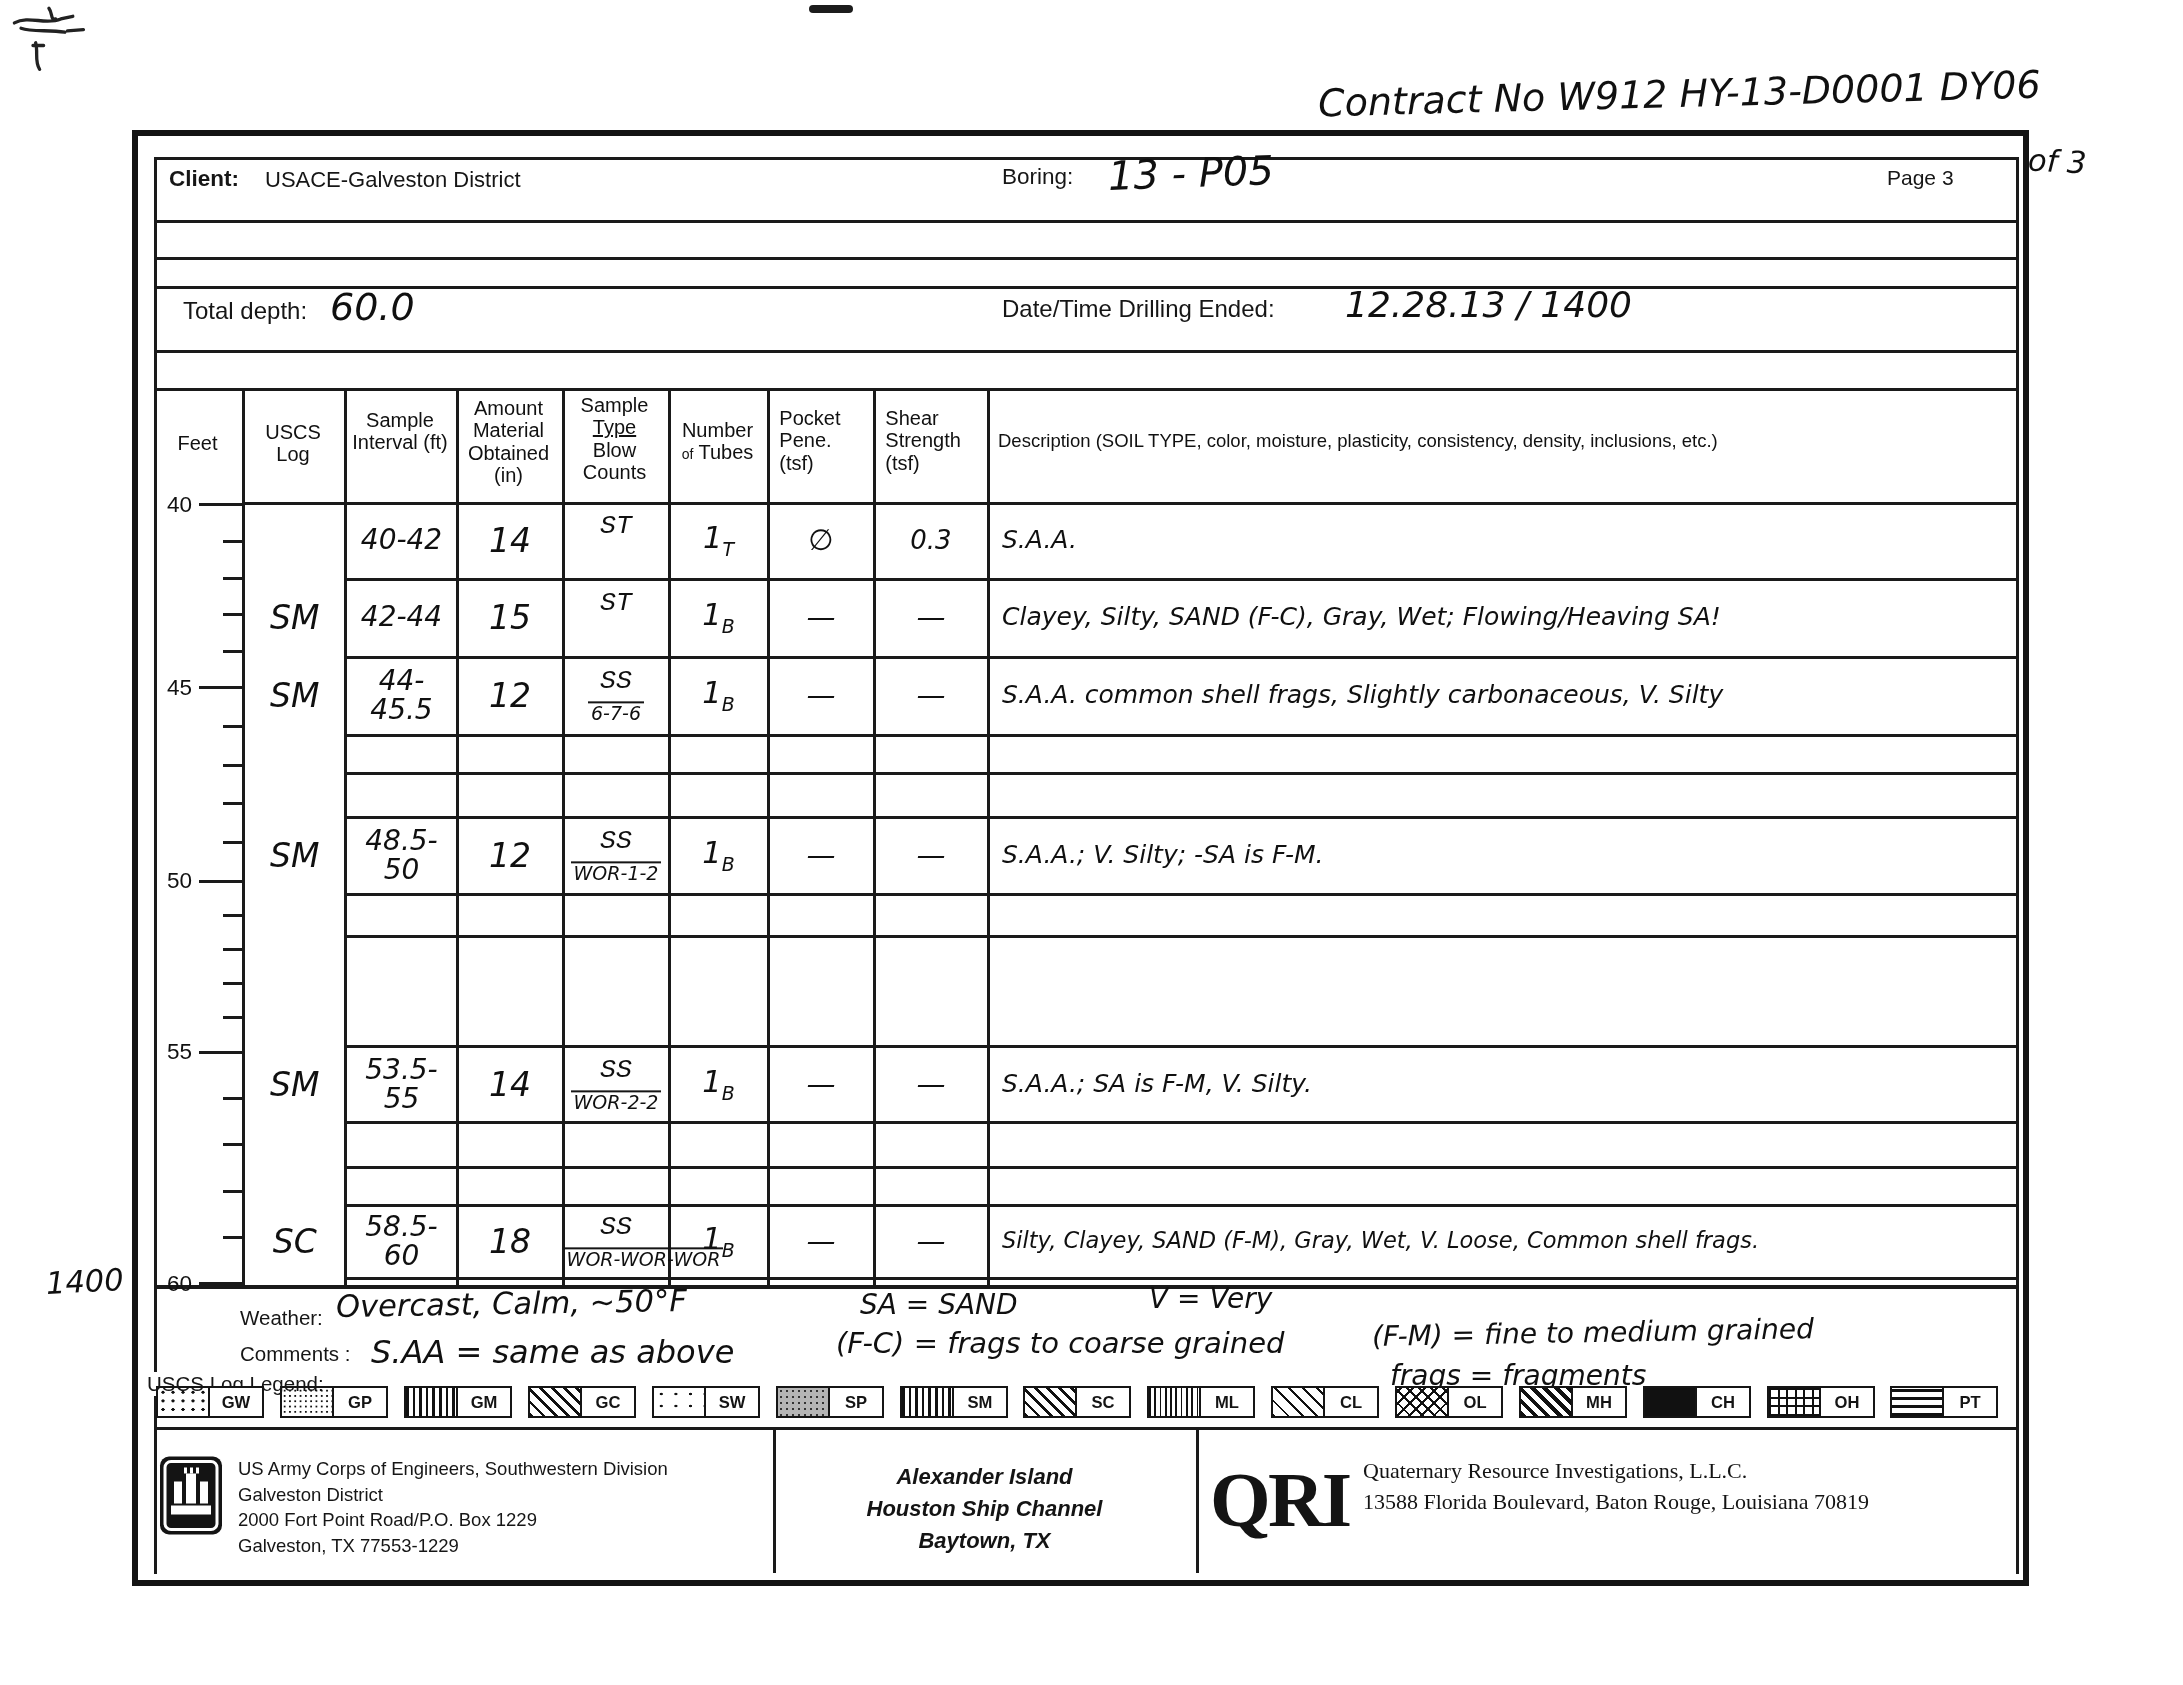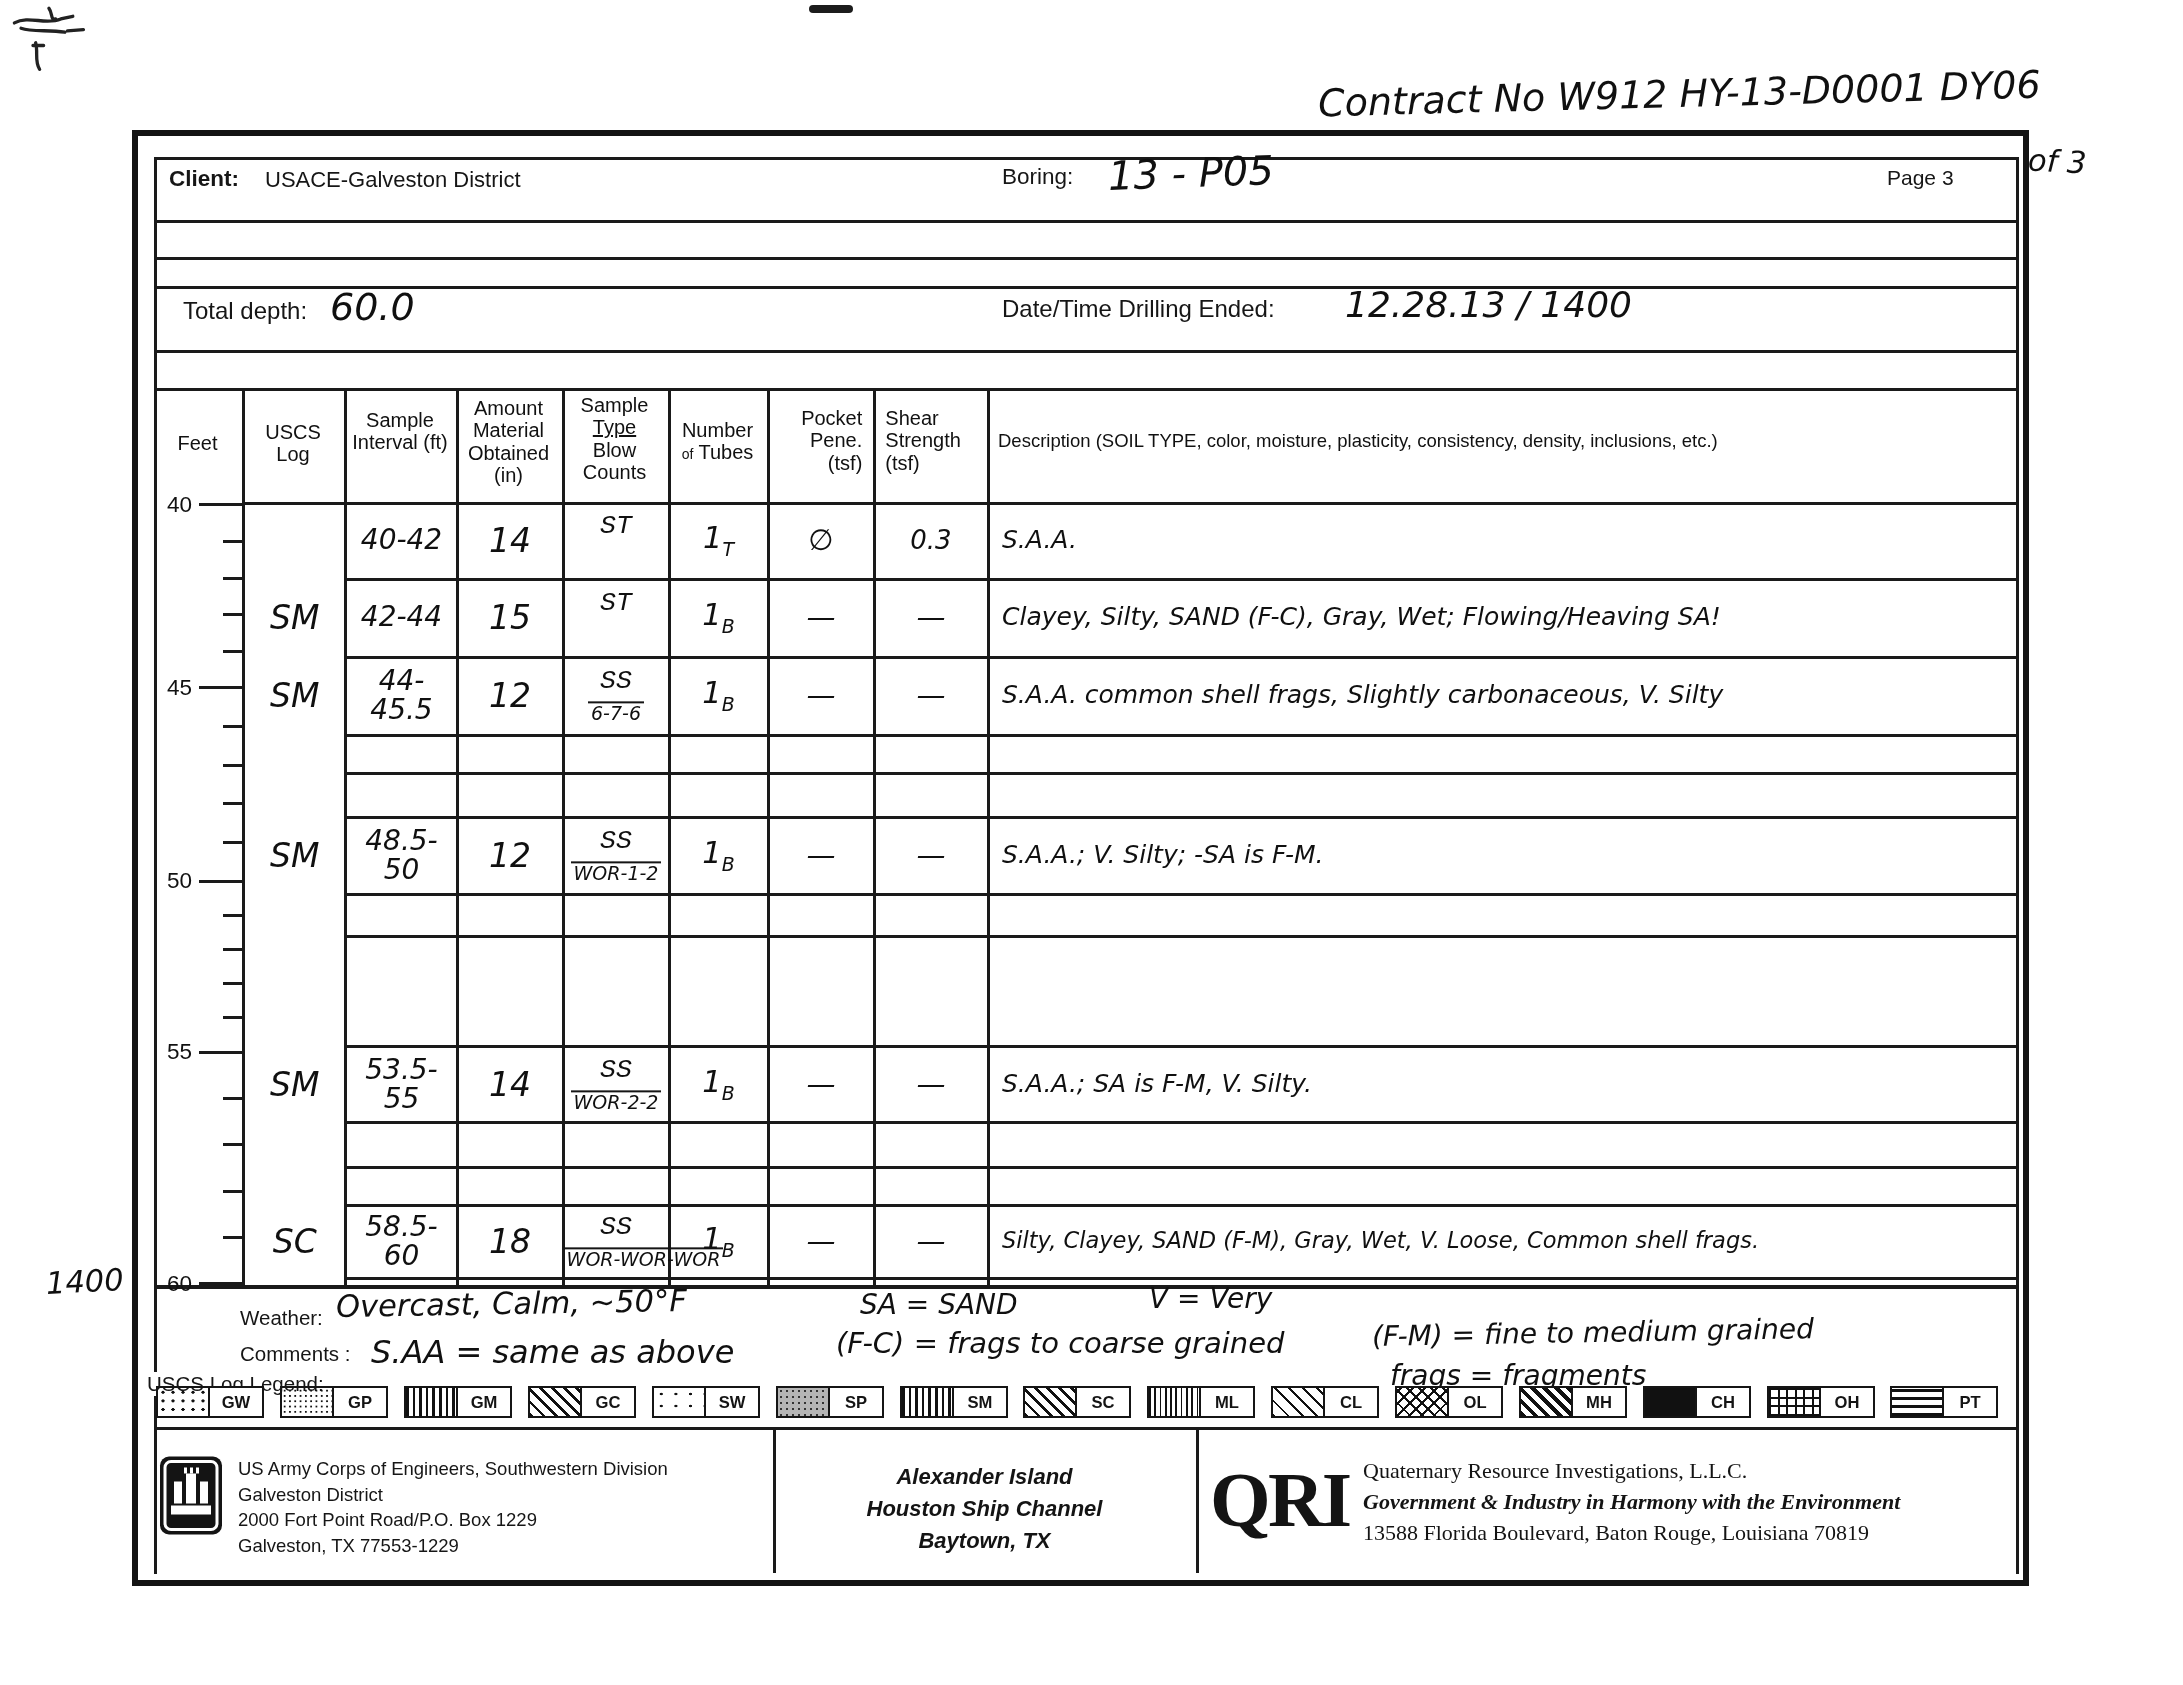--- a/index.html
+++ b/index.html
@@ -122,21 +122,21 @@
     <span>Sample</span><br>
     <span class="underln">Type</span><br>
     <span>Blow</span><br>
     <span>Counts</span>
   </div>
   <div class="th" style="left:672px;width:91px;top:419px;">
     <span>Number</span><br>
     <span style="font-size:14px;">of</span>
     <span>Tubes</span>
   </div>
-  <div class="th" style="left:774px;width:83px;top:407px;text-align:right;padding-left:5.3px;">Pocket Pene. (tsf)</div>
+  <div class="th" style="left:774px;width:83px;top:407px;text-align:left;padding-left:5.3px;">Pocket Pene. (tsf)</div>
   <div class="th" style="left:880px;width:89px;top:407px;text-align:left;padding-left:5.3px;">Shear Strength (tsf)</div>
   <div class="th" style="left:998px;width:1020px;top:431px;text-align:left;font-size:18.5px;">Description (SOIL TYPE, color, moisture, plasticity, consistency, density, inclusions, etc.)</div>
 
   <span class="feet-num" style="top:505px;">40</span>
   <span class="feet-num" style="top:688px;">45</span>
   <span class="feet-num" style="top:881px;">50</span>
   <span class="feet-num" style="top:1052px;">55</span>
   <span class="feet-num" style="top:1284px;">60</span>
   <div class="hline" style="left:199px;top:503px;width:44px;"></div>
   <div class="hline" style="left:199px;top:686px;width:44px;"></div>
@@ -310,21 +310,20 @@
 
   <div class="abs" style="left:773px;top:1461px;width:423px;text-align:center;font-size:22px;font-weight:bold;font-style:italic;line-height:1.45;">
     <div>Alexander Island</div>
     <div>Houston Ship Channel</div>
     <div>Baytown, TX</div>
   </div>
 
   <div class="abs serif" style="left:1210px;top:1455px;font-size:78px;font-weight:bold;letter-spacing:-2.6px;">QRI</div>
   <div class="abs serif" style="left:1363px;top:1456px;font-size:22px;line-height:1.4;">
     <div>Quaternary Resource Investigations, L.L.C.</div>
-    <div style="font-style:italic;font-weight:bold;">Government &amp; Industry in Harmony with the Environment</div>
     <div>13588 Florida Boulevard, Baton Rouge, Louisiana 70819</div>
   </div>
 
 <div class="tick" style="top: 540px;"></div>
     <div class="tick" style="top: 577px;"></div>
     <div class="tick" style="top: 613px;"></div>
     <div class="tick" style="top: 650px;"></div>
     <div class="tick" style="top: 725px;"></div>
     <div class="tick" style="top: 764px;"></div>
     <div class="tick" style="top: 802px;"></div>

